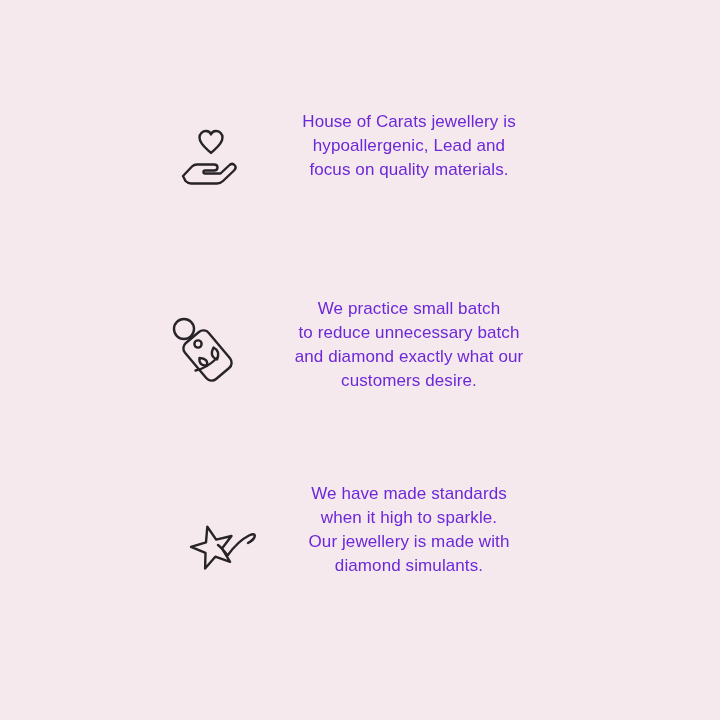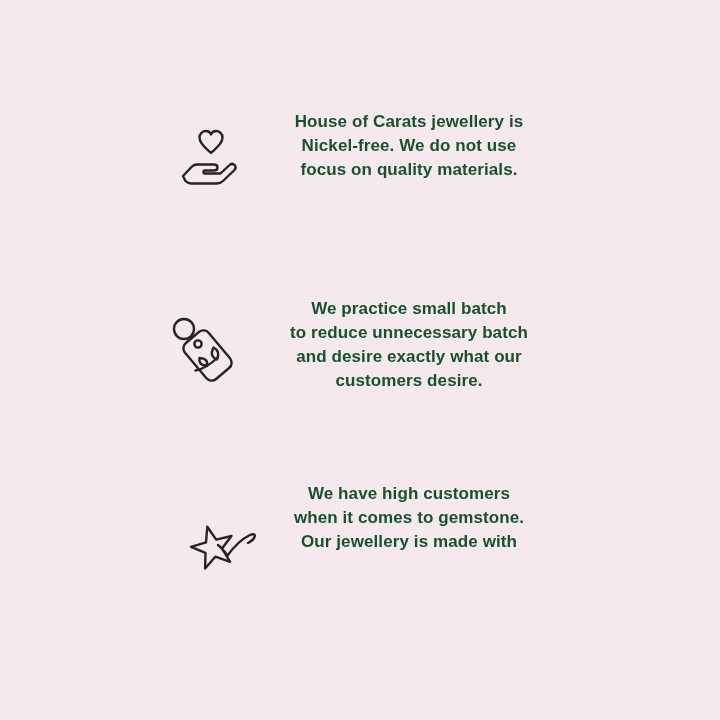--- a/index.html
+++ b/index.html
@@ -20,24 +20,24 @@
   .icon-wrap {
     position: absolute;
   }
   .icon-wrap svg {
     display: block;
   }
   .text-block {
     position: absolute;
     width: 320px;
     text-align: center;
-    color: #14532d;
+    color: #6d28d9;
     font-size: 17px;
     line-height: 24px;
-    font-weight: 700;
+    font-weight: 400;
     letter-spacing: 0.1px;
   }
   .stroke {
     fill: none;
     stroke: #272327;
     stroke-width: 2.4;
     stroke-linecap: round;
     stroke-linejoin: round;
   }
 </style>
@@ -49,53 +49,54 @@
   
   <section class="feature">
     <div class="icon-wrap" style="left:178px; top:126px;">
       <svg width="64" height="66" viewBox="0 0 64 66">
         <path class="stroke" d="M33 27 C 29 23, 21.5 18.2, 21.5 11.5 C 21.5 7.6, 24.6 5, 28 5 C 30.6 5, 32.4 6.6, 33 8.4 C 33.6 6.6, 35.4 5, 38 5 C 41.4 5, 44.5 7.6, 44.5 11.5 C 44.5 18.2, 37 23, 33 27 Z"></path>
         <path class="stroke" d="M5 50 L14 40.5 Q16 38.5 19 38.5 L36 38.5 Q39.5 38.5 39.5 41.5 Q39.5 44.5 36 44.5 L27 44.5 Q25.5 44.5 25.5 46 Q25.5 47.5 27 47.5 L42.5 47.5 L51 39.5 Q54 36.5 56.5 39 Q59 41.5 56 44.5 L45 55 Q42.5 57.5 39 57.5 L13 57.5 Q10 57.5 7.5 55 Z"></path>
       </svg>
     </div>
     <div class="text-block" style="left:249px; top:110px;">
       <div>House of Carats jewellery is</div>
-      <div>Nickel-free. We do not use</div>
+      <div>hypoallergenic, Lead and</div>
       <div>focus on quality materials.</div>
     </div>
   </section>
 
   
   <section class="feature">
     <div class="icon-wrap" style="left:167px; top:313px;">
       <svg width="74" height="74" viewBox="0 0 74 74">
         <circle class="stroke" cx="17" cy="16" r="10"></circle>
         <rect class="stroke" x="25" y="19" width="31" height="47" rx="7" transform="rotate(-40 40.5 42.5)"></rect>
         <circle class="stroke" cx="31" cy="31" r="3.6" stroke-width="2"></circle>
         <path class="stroke" d="M46.5 34.5 Q53.5 38 50 46.5 Q42 43.5 46.5 34.5 Z" stroke-width="2"></path>
         <path class="stroke" d="M32.5 45 Q31.5 53 40 52.5 Q41.5 45.5 32.5 45 Z" stroke-width="2"></path>
         <path class="stroke" d="M28.5 57.5 Q39.5 55.5 50.5 44.5" stroke-width="2"></path>
       </svg>
     </div>
     <div class="text-block" style="left:249px; top:297px;">
       <div>We practice small batch</div>
       <div>to reduce unnecessary batch</div>
-      <div>and desire exactly what our</div>
+      <div>and diamond exactly what our</div>
       <div>customers desire.</div>
     </div>
   </section>
 
   
   <section class="feature">
     <div class="icon-wrap" style="left:188px; top:518px;">
       <svg width="76" height="60" viewBox="0 0 76 60">
         <polygon class="stroke" stroke-width="2.3" points="19.3,8.8 28.2,21.6 43.5,18 34,30.5 42.1,43.8 27.3,38.7 17.1,50.5 17.5,34.9 3,28.8 18,24.3"></polygon>
         <path class="stroke" stroke-width="2.3" d="M30 27 Q34 30 39.5 37.5 Q50 23 61 17.5 Q68 14.5 66.5 19 Q65.5 22 60 25"></path>
       </svg>
     </div>
     <div class="text-block" style="left:249px; top:482px;">
-      <div>We have high customers</div>
-      <div>when it comes to gemstone.</div>
+      <div>We have made standards</div>
+      <div>when it high to sparkle.</div>
       <div>Our jewellery is made with</div>
+      <div>diamond simulants.</div>
     </div>
   </section>
 
 </div>
 
 </body></html>

